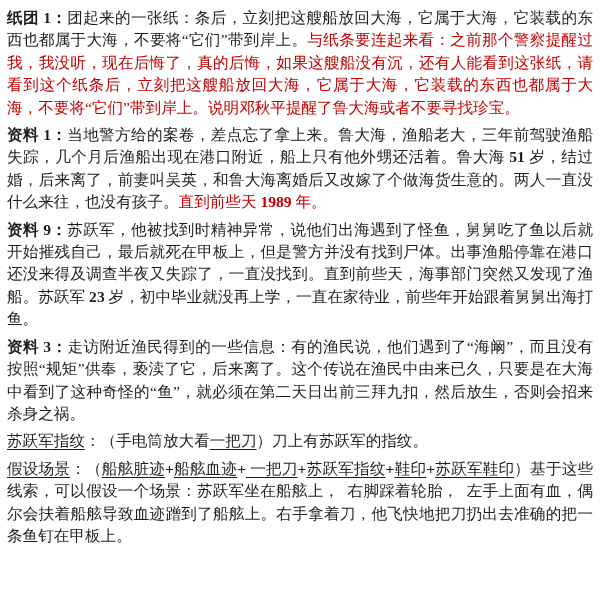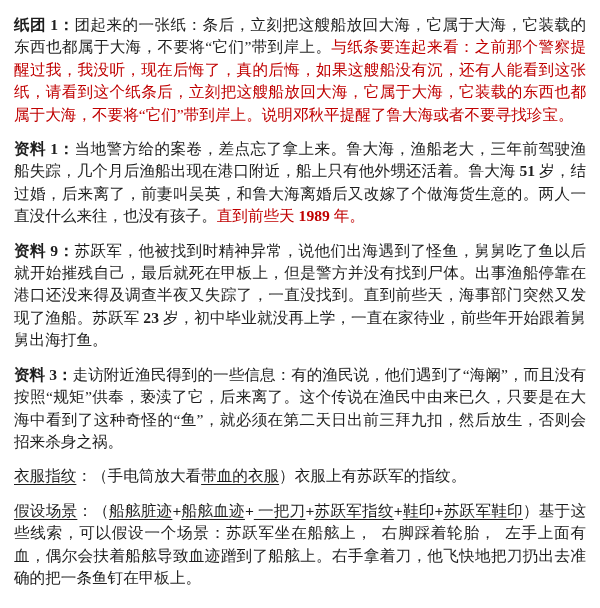--- a/index.html
+++ b/index.html
@@ -16,21 +16,21 @@
     font-family: "Liberation Serif", "DejaVu Serif", serif;
     font-size: 15.6px;
     line-height: 22.4px;
     color: #1e1e1e;
   }
   .page {
     width: 100%;
     height: 100%;
   }
   p.para {
-    margin: 12px;
+    margin: 5px;
     padding: 0;
     text-align: justify;
     text-justify: inter-ideograph;
     word-break: break-all;
   }
   .run { white-space: pre-wrap; }
   .bold { font-weight: 700; }
   .red  { color: var(--accent-red, #c00000); }
   .u {
     text-decoration: underline;
@@ -39,15 +39,15 @@
   }
 </style>
 </head>
 <body style="--accent-red: #c00000; background: rgb(255, 255, 255); color: rgb(30, 30, 30);">
 
 <div class="page">
     <p class="para"><span class="run bold">纸团 1：</span><span class="run">团起来的一张纸：条后，立刻把这艘船放回大海，它属于大海，它装载的东西也都属于大海，不要将“它们”带到岸上。</span><span class="run red">与纸条要连起来看：之前那个警察提醒过我，我没听，现在后悔了，真的后悔，如果这艘船没有沉，还有人能看到这张纸，请看到这个纸条后，立刻把这艘船放回大海，它属于大海，它装载的东西也都属于大海，不要将“它们”带到岸上。说明邓秋平提醒了鲁大海或者不要寻找珍宝。</span></p>
     <p class="para"><span class="run bold">资料 1：</span><span class="run">当地警方给的案卷，差点忘了拿上来。鲁大海，渔船老大，三年前驾驶渔船失踪，几个月后渔船出现在港口附近，船上只有他外甥还活着。鲁大海 </span><span class="run bold">51</span><span class="run"> 岁，结过婚，后来离了，前妻叫吴英，和鲁大海离婚后又改嫁了个做海货生意的。两人一直没什么来往，也没有孩子。</span><span class="run red">直到前些天 </span><span class="run red bold">1989</span><span class="run red"> 年。</span></p>
     <p class="para"><span class="run bold">资料 9：</span><span class="run">苏跃军，他被找到时精神异常，说他们出海遇到了怪鱼，舅舅吃了鱼以后就开始摧残自己，最后就死在甲板上，但是警方并没有找到尸体。出事渔船停靠在港口还没来得及调查半夜又失踪了，一直没找到。直到前些天，海事部门突然又发现了渔船。苏跃军 </span><span class="run bold">23</span><span class="run"> 岁，初中毕业就没再上学，一直在家待业，前些年开始跟着舅舅出海打鱼。</span></p>
     <p class="para"><span class="run bold">资料 3：</span><span class="run">走访附近渔民得到的一些信息：有的渔民说，他们遇到了“海阚”，而且没有按照“规矩”供奉，亵渎了它，后来离了。这个传说在渔民中由来已久，只要是在大海中看到了这种奇怪的“鱼”，就必须在第二天日出前三拜九扣，然后放生，否则会招来杀身之祸。</span></p>
-    <p class="para"><span class="run u">衣服指纹</span><span class="run">：（手电筒放大看</span><span class="run u">带血的衣服</span><span class="run">）衣服上有苏跃军的指纹。</span></p>
+    <p class="para"><span class="run u">苏跃军指纹</span><span class="run">：（手电筒放大看</span><span class="run u">一把刀</span><span class="run">）刀上有苏跃军的指纹。</span></p>
     <p class="para"><span class="run u">假设场景</span><span class="run">：（</span><span class="run u">船舷脏迹</span><span class="run bold">+</span><span class="run u">船舷血迹</span><span class="run bold">+</span><span class="run u"> 一把刀</span><span class="run bold">+</span><span class="run u">苏跃军指纹</span><span class="run bold">+</span><span class="run u">鞋印</span><span class="run bold">+</span><span class="run u">苏跃军鞋印</span><span class="run">）基于这些线索，可以假设一个场景：苏跃军坐在船舷上，  右脚踩着轮胎，  左手上面有血，偶尔会扶着船舷导致血迹蹭到了船舷上。右手拿着刀，他飞快地把刀扔出去准确的把一条鱼钉在甲板上。</span></p>
   </div>
 
 </body></html>

